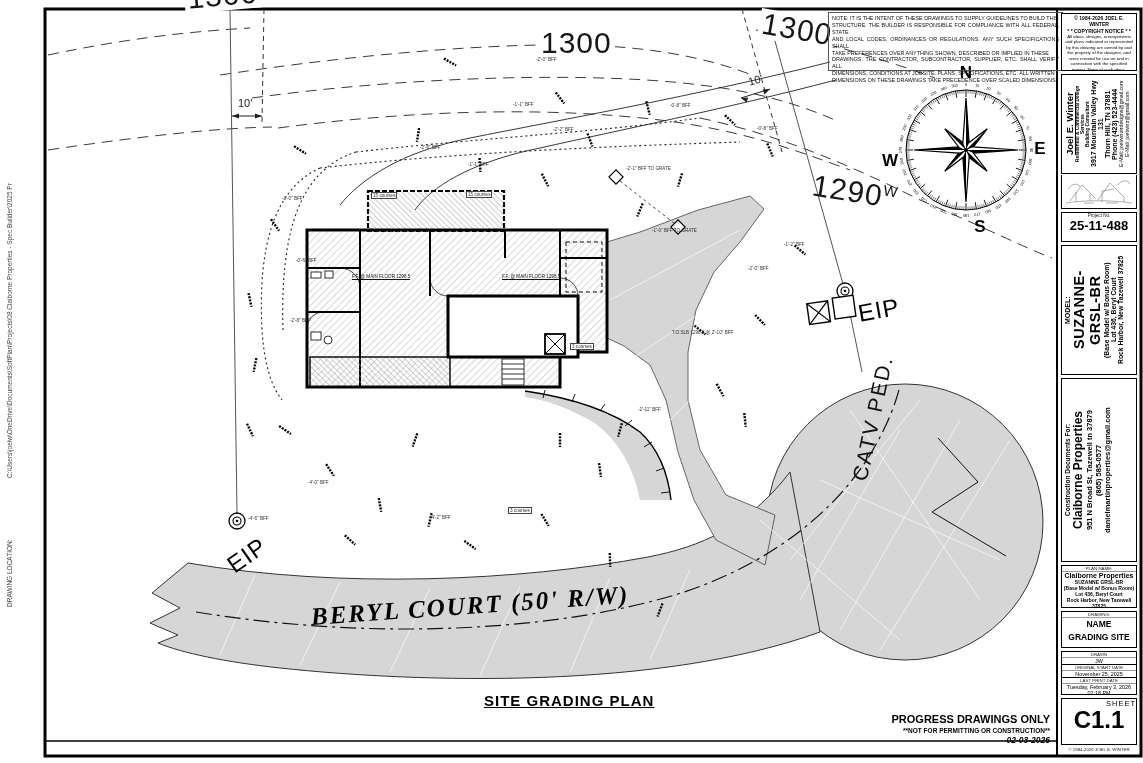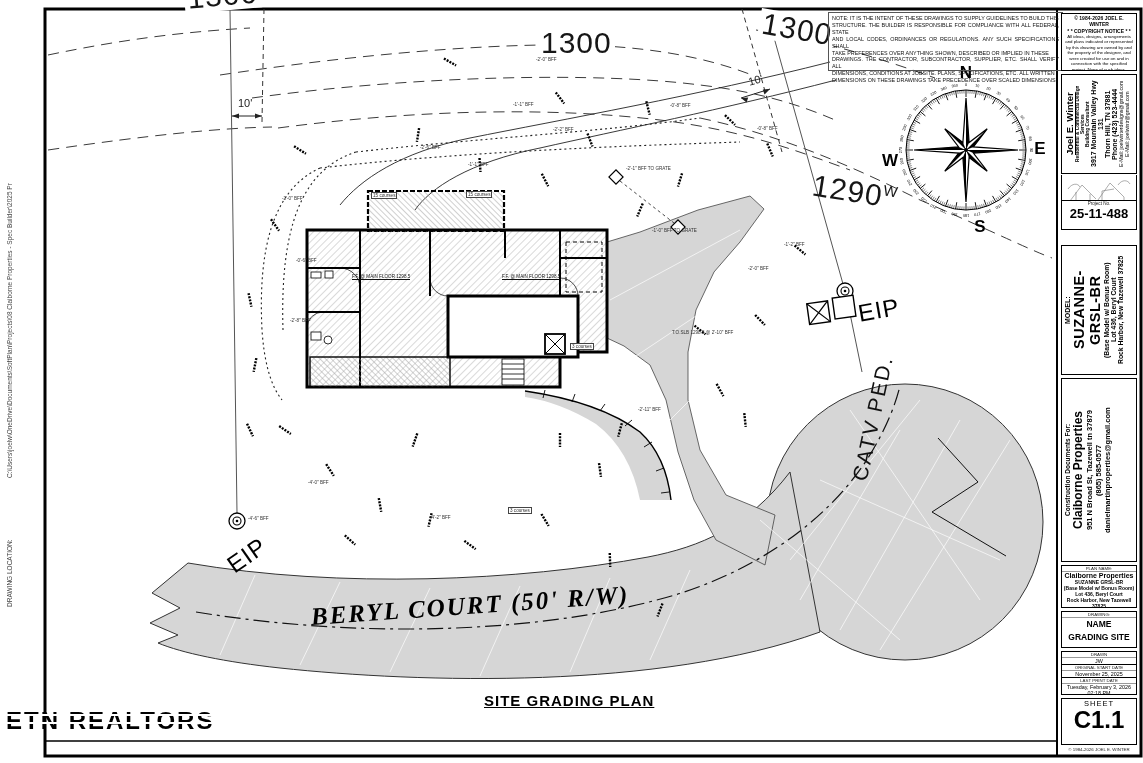--- a/index.html
+++ b/index.html
@@ -52,21 +52,21 @@
   #tb-client{padding:2px;}
   #tb-client .lab{font-size:6.5px;font-weight:bold;}
   #tb-client .nm{font-size:12px;font-weight:bold;}
   #tb-client .ln{font-size:7.5px;font-weight:bold;}
   .tb .field-label{font-size:4.4px;color:#222;text-align:center;border-bottom:0.5px solid #999;}
   #tb-planname .l1{font-size:7px;font-weight:bold;text-align:center;}
   #tb-planname .l2{font-size:5px;font-weight:bold;text-align:center;}
   #tb-drawing .d{font-size:8.5px;font-weight:bold;text-align:center;line-height:1.5;}
   .metarow{border-bottom:1px solid #000;}
   .metarow .v{font-size:5.4px;text-align:center;}
-  #tb-sheet .sh{font-size:7.5px;text-align:center;letter-spacing:1px;}
+  #tb-sheet .sh{font-size:7.5px;text-align:right;letter-spacing:1px;}
   #tb-sheet .num{font-size:24px;font-weight:bold;text-align:center;line-height:1;}
   .tb-copyright{position:absolute;left:1061px;top:747px;width:76px;font-size:4.4px;text-align:center;color:#222;}
 </style>
 </head>
 <body>
 
 <div id="sheet">
 
   <svg class="plan" width="1143" height="763" viewBox="0 0 1143 763">
     <defs>
@@ -556,21 +556,25 @@
       <div>AND LOCAL CODES, ORDINANCES OR REGULATIONS. ANY SUCH SPECIFICATIONS SHALL</div>
       <div>TAKE PREFERENCES OVER ANYTHING SHOWN, DESCRIBED OR IMPLIED IN THESE</div>
       <div>DRAWINGS. THE CONTRACTOR, SUBCONTRACTOR, SUPPLIER, ETC. SHALL VERIFY ALL</div>
       <div>DIMENSIONS, CONDITIONS AT JOBSITE. PLANS, SPECIFICATIONS, ETC. ALL WRITTEN</div>
       <div>DIMENSIONS ON THESE DRAWINGS TAKE PRECEDENCE OVER SCALED DIMENSIONS.</div>
     </div>
 
   <div class="vstrip" style="left:6px;top:0;height:478px;">C:\Users\joelw\OneDrive\Documents\SoftPlan\Projects\08 Claiborne Properties - Spec Builder\2025 Pr</div>
   <div class="vstrip" style="left:6px;top:515px;height:92px;">DRAWING LOCATION:</div>
 
-  <div class="brand">ETN REALTORS</div>
+  <div id="progress">
+    <div class="p1">PROGRESS DRAWINGS ONLY</div>
+    <div class="p2">**NOT FOR PERMITTING OR CONSTRUCTION**</div>
+    <div class="p3">02-03-2026</div>
+  </div>
 
   <div class="tb" id="tb-copy" style="top:13px;height:58px;">
     <div class="h">© 1984-2026 JOEL E. WINTER</div>
     <div class="h">* * COPYRIGHT NOTICE * *</div>
     <div>All ideas, designs, arrangements and plans indicated or represented by this drawing are owned by and the property of the designer, and were created for use on and in connection with the specified project. None of such ideas, designs, arrangements or plans shall be used by or disclosed to any person, firm or corporation for any purpose whatsoever without the written permission of Joel E. Winter (423) 523-4444.</div>
   </div>
 
   <div class="tb vert" id="tb-designer" style="top:74px;height:100px;">
     <div class="nm">Joel E. Winter</div>
     <div class="s1">Residential &amp; Commercial Design Services</div>
@@ -587,21 +591,21 @@
       <g stroke="#777" stroke-width="0.6" fill="none">
         <path d="M8,26 L20,10 L34,24 M14,26 V17 M28,26 V19"></path>
         <path d="M36,25 L48,8 L62,22 L62,27 M40,27 V16 L52,14"></path>
         <path d="M4,28 C20,25 50,25 70,28"></path>
         <path d="M6,14 C10,8 16,8 18,12 M56,10 C60,4 66,5 68,9"></path>
         <path d="M22,28 h10 M44,28 h12"></path>
       </g>
     </svg>
   </div>
 
-  <div class="tb c" style="top:200px;height:30px;">
+  <div class="tb c" style="top:212px;height:30px;">
     <div class="tiny">Project No.</div>
     <div style="font-size:13px;font-weight:bold;">25-11-488</div>
   </div>
 
   <div class="tb vert" id="tb-model" style="top:245px;height:130px;">
     <div class="lab">MODEL:</div>
     <div class="nm">SUZANNE-GRSL-BR</div>
     <div class="ln">(Base Model w/ Bonus Room)</div>
     <div class="ln">Lot 436, Beryl Court</div>
     <div class="ln">Rock Harbor, New Tazewell 37825</div>

